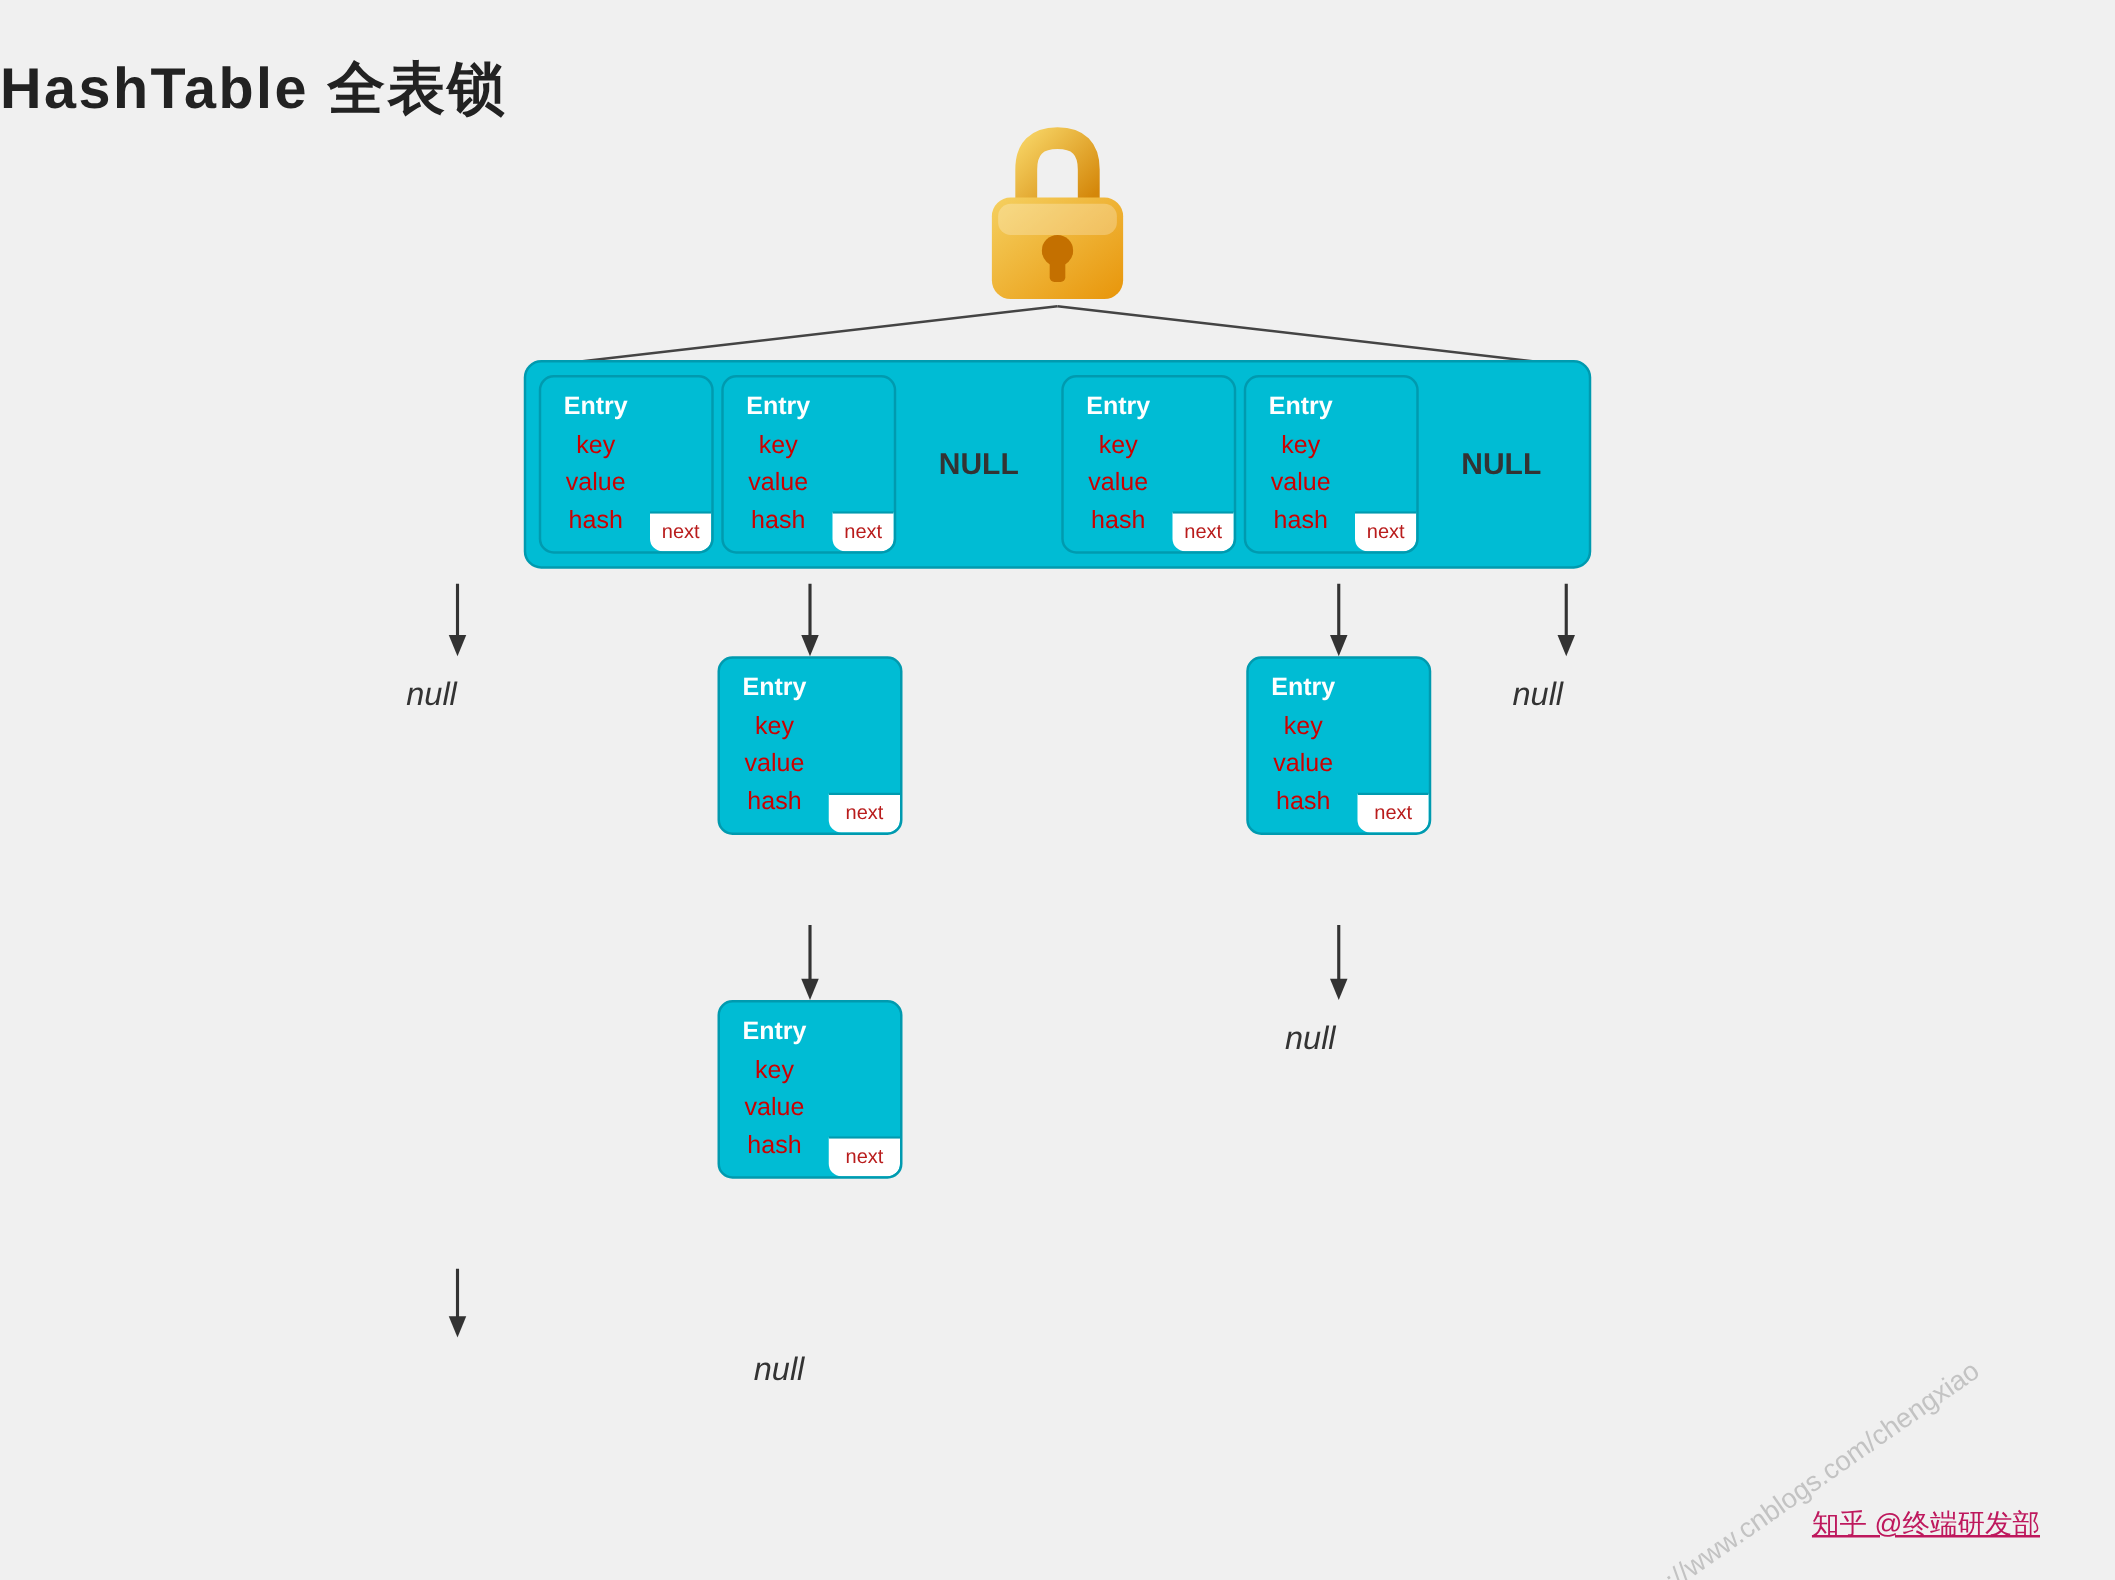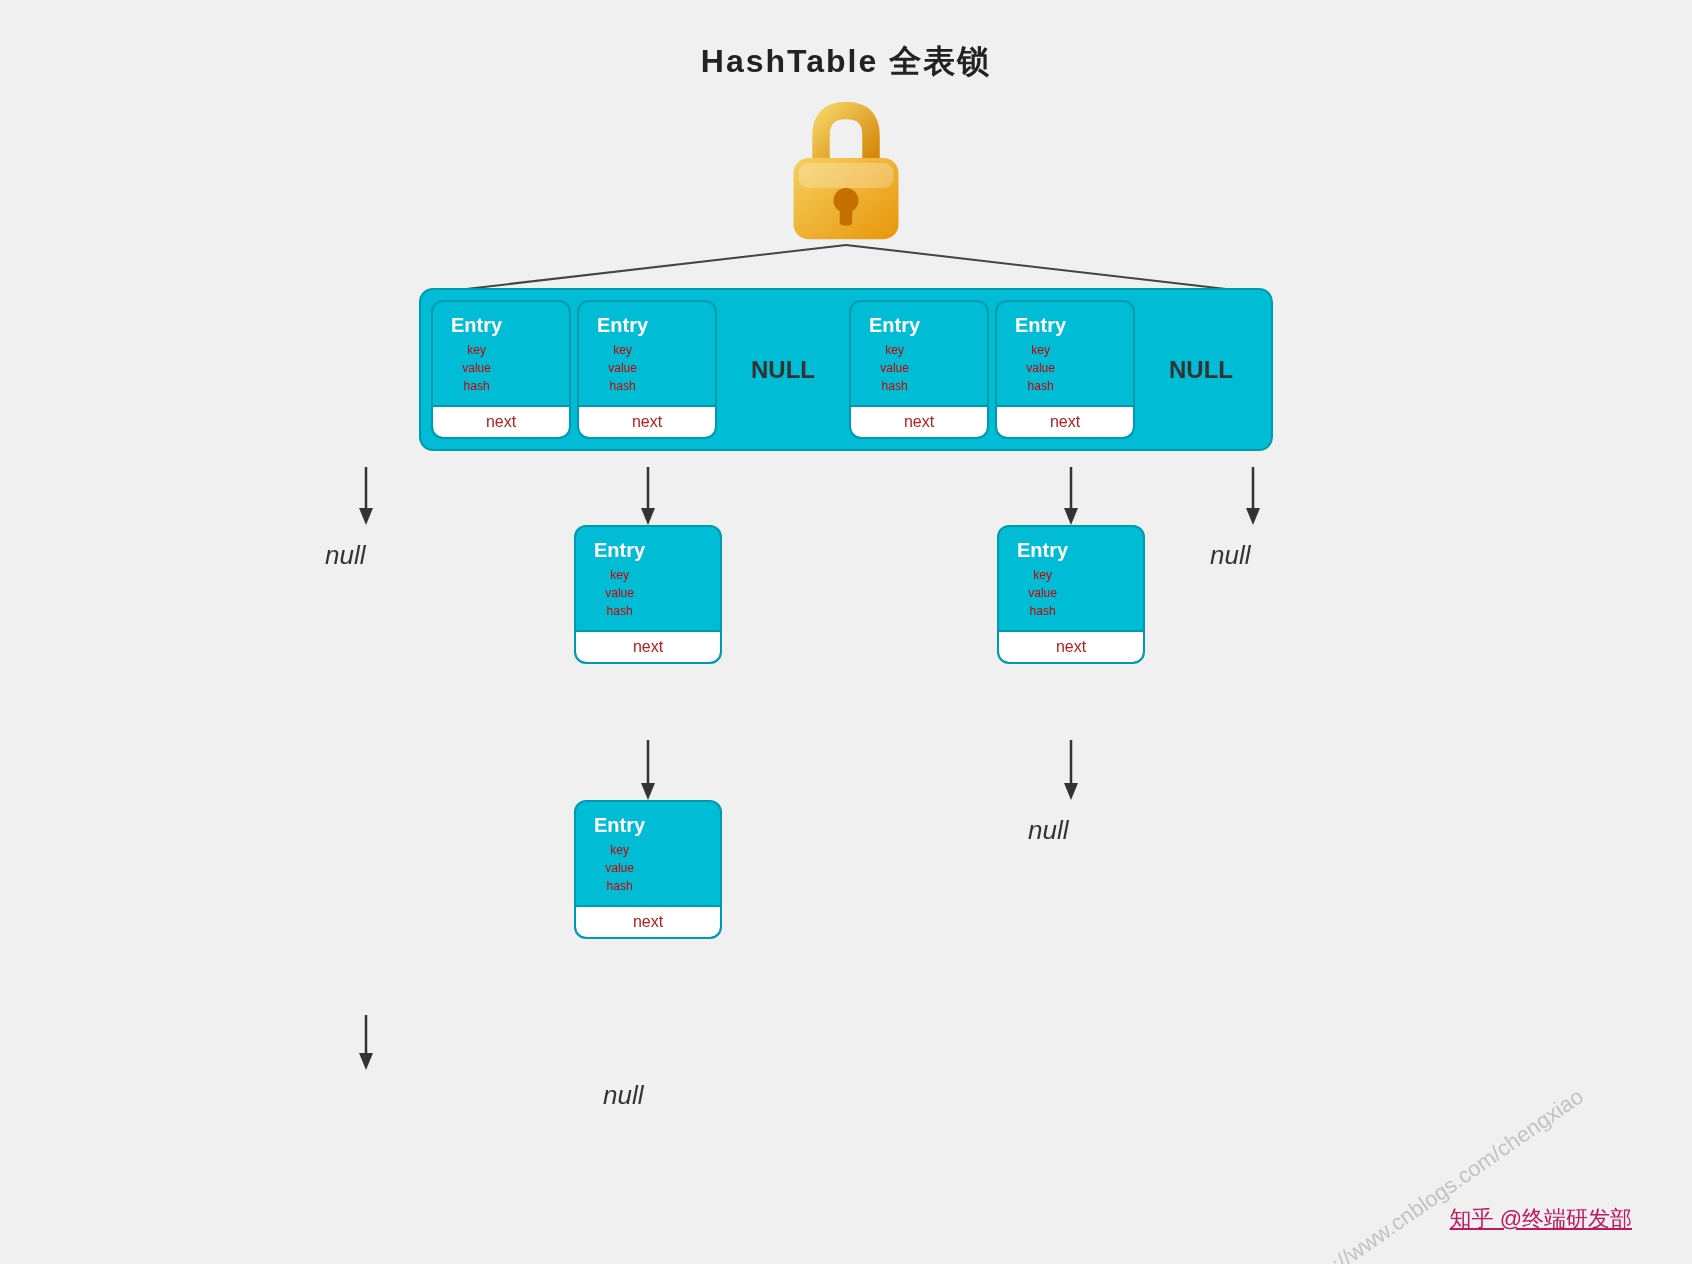--- a/index.html
+++ b/index.html
@@ -13,22 +13,22 @@
     }
 
     .page {
       width: 1692px;
       height: 1264px;
       background: #f0f0f0;
       position: relative;
     }
 
     .title {
-      text-align: center;
-      font-size: 32px;
+      text-align: left;
+      font-size: 46px;
       font-weight: bold;
       padding-top: 40px;
       color: #222;
       letter-spacing: 2px;
     }
 
     
     .lock-container {
       position: absolute;
       top: 95px;
@@ -44,42 +44,42 @@
     .lock-svg {
       width: 130px;
       height: 150px;
     }
 
     
     .entry-card {
       background: #00bcd4;
       border-radius: 12px;
       display: flex;
-      flex-direction: column;
-      align-items: flex-start;
+      flex-direction: row;
+      align-items: flex-end;
       overflow: hidden;
       border: 2px solid #009aaf;
     }
 
     .entry-top {
       padding: 12px 18px 10px;
       text-align: center;
       flex: 1;
     }
 
     .entry-label {
       color: white;
       font-weight: bold;
       font-size: 20px;
       margin-bottom: 4px;
     }
 
     .entry-field {
       color: #cc0000;
-      font-size: 12px;
+      font-size: 20px;
       line-height: 1.5;
     }
 
     .entry-next {
       background: white;
       width: 100%;
       text-align: center;
       padding: 6px 0;
       font-size: 16px;
       color: #b91c1c;

